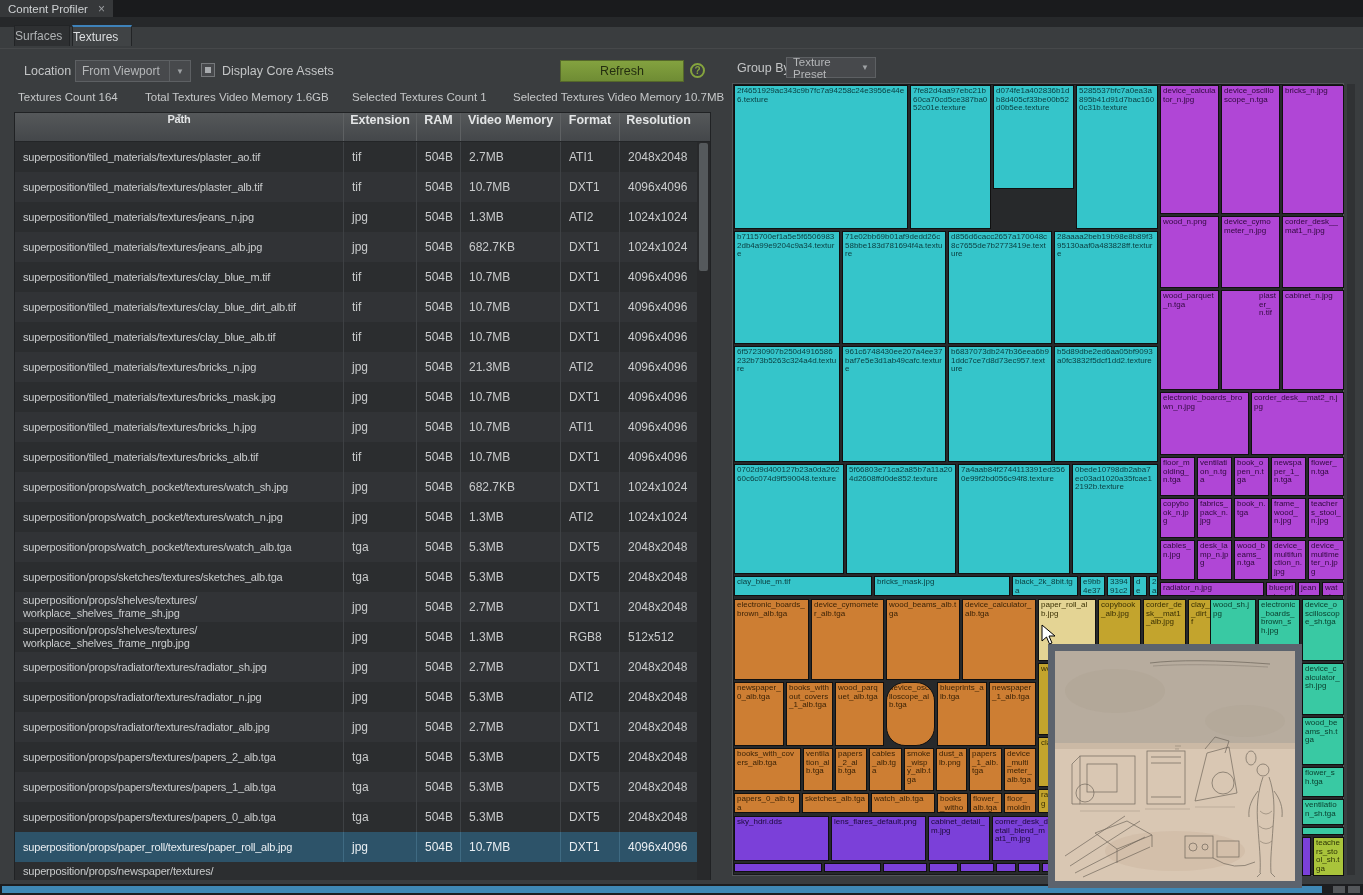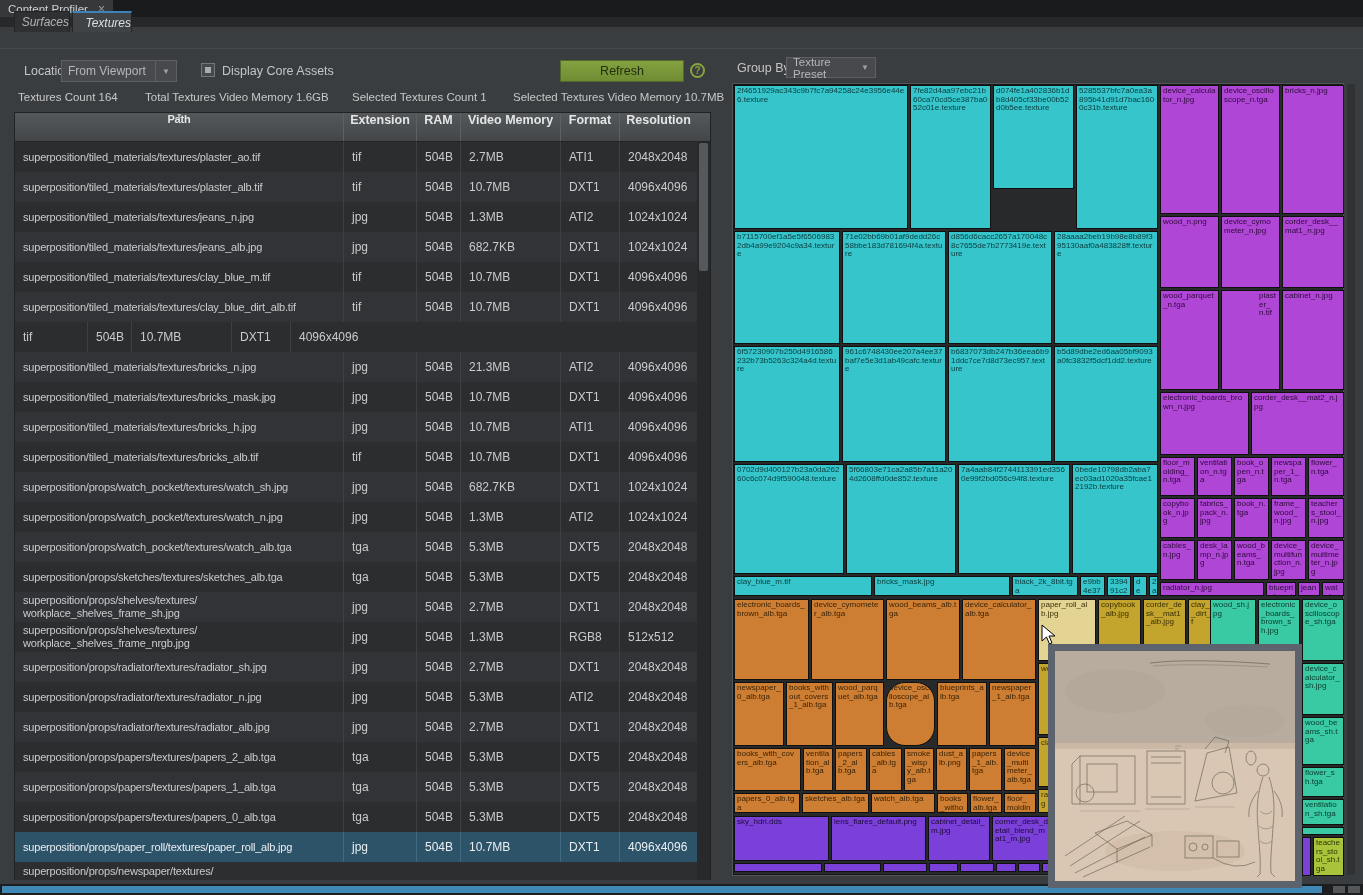--- a/index.html
+++ b/index.html
@@ -8,22 +8,22 @@
   .abs { position:absolute; }
 
   
   .titlebar { position:absolute; left:0; top:0; width:1363px; height:17px; background:#1a1b1d; }
   .doc-tab { position:absolute; left:0; top:0; height:17px; width:113px; background:#36383a;
     color:#ced1d3; font-size:11.5px; display:flex; align-items:center; padding:0 8px; gap:10px; }
   .doc-tab .close { color:#9a9da0; font-size:12px; line-height:10px; margin-left:auto; cursor:default; }
   .tabstrip2 { position:absolute; left:0; top:17px; width:1363px; height:10px; background:#26282a; }
 
   
-  .subtab { position:absolute; top:11px; height:21px; font-size:12px; display:flex; align-items:center;
-    justify-content:flex-end; border:1px solid #222426; border-bottom:none;font-style:italic; }
+  .subtab { position:absolute; top:25px; height:21px; font-size:12px; display:flex; align-items:center;
+    justify-content:flex-start; border:1px solid #222426; border-bottom:none; }
   .subtab.inactive { left:14px; width:56px; background:#2e3032; color:#b0b3b5; }
   .subtab.active { left:72px; width:60px; background:#404345; color:#dcdee0; border-top:2px solid #3e82ba; }
   .contentline { position:absolute; left:0; top:48px; width:1363px; height:1px; background:#46484a; }
 
   
   .lbl { color:#c3c5c6; font-size:12.5px;text-align:right; }
   .dropdown { position:absolute; background:#47494c; border:1px solid #5d6063; color:#b5b7b9;
     font-size:12px; display:flex; align-items:center; padding:0 6px; }
   .dropdown .arrow { margin-left:auto; color:#9ea1a4; font-size:8px; padding-left:6px;
     border-left:1px solid #5d6063; height:100%; display:flex; align-items:center; }
@@ -107,21 +107,21 @@
 
 <div class="subtab inactive">
   <span>Surfaces</span>
 </div>
 <div class="subtab active">
   <span>Textures</span>
 </div>
 <div class="contentline"></div>
 
 <span class="abs lbl" style="left:24px; top:64px;">Location</span>
-<div class="dropdown" style="left:61px; top:60px; width:116px; height:22px;">
+<div class="dropdown" style="left:75px; top:60px; width:116px; height:22px;">
   <span>From Viewport</span>
   <span class="arrow">▼</span>
 </div>
 <div class="checkbox" style="left:201px; top:63px;">
   <span class="inner"></span>
 </div>
 <span class="abs lbl" style="left:222px; top:64px;">Display Core Assets</span>
 <div class="refresh-btn">
   <span>Refresh</span>
 </div>
@@ -199,20 +199,21 @@
       </div>
       <div class="trow alt">
         <div class="tcell col0">superposition/tiled_materials/textures/clay_blue_dirt_alb.tif</div>
         <div class="tcell col1">tif</div>
         <div class="tcell col2">504B</div>
         <div class="tcell col3">10.7MB</div>
         <div class="tcell col4">DXT1</div>
         <div class="tcell col5">4096x4096</div>
       </div>
       <div class="trow">
+        <div class="tcell col0">superposition/tiled_materials/textures/clay_blue_alb.tif</div>
         <div class="tcell col1">tif</div>
         <div class="tcell col2">504B</div>
         <div class="tcell col3">10.7MB</div>
         <div class="tcell col4">DXT1</div>
         <div class="tcell col5">4096x4096</div>
       </div>
       <div class="trow alt">
         <div class="tcell col0">superposition/tiled_materials/textures/bricks_n.jpg</div>
         <div class="tcell col1">jpg</div>
         <div class="tcell col2">504B</div>

